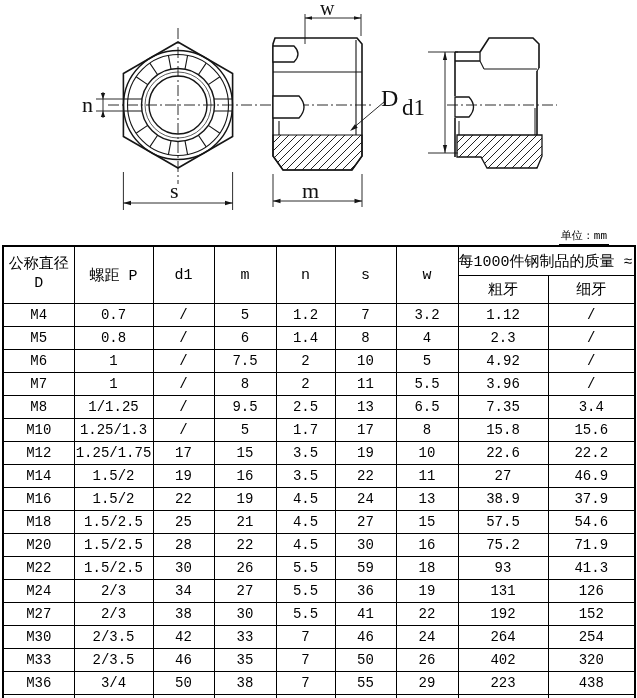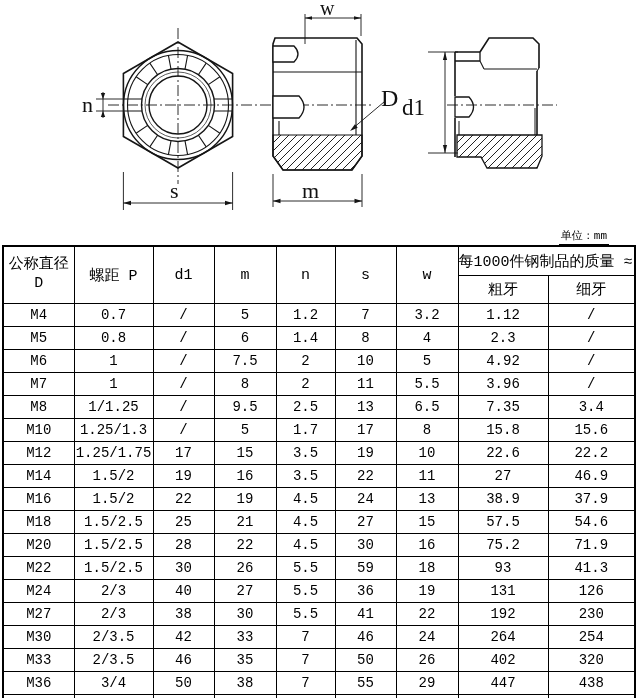--- a/index.html
+++ b/index.html
@@ -283,38 +283,38 @@
         <td>26</td>
         <td>5.5</td>
         <td>59</td>
         <td>18</td>
         <td>93</td>
         <td>41.3</td>
       </tr>
       <tr>
         <td>M24</td>
         <td>2/3</td>
-        <td>40</td>
+        <td>34</td>
         <td>27</td>
         <td>5.5</td>
         <td>36</td>
         <td>19</td>
         <td>131</td>
         <td>126</td>
       </tr>
       <tr>
         <td>M27</td>
         <td>2/3</td>
         <td>38</td>
         <td>30</td>
         <td>5.5</td>
         <td>41</td>
         <td>22</td>
         <td>192</td>
-        <td>230</td>
+        <td>152</td>
       </tr>
       <tr>
         <td>M30</td>
         <td>2/3.5</td>
         <td>42</td>
         <td>33</td>
         <td>7</td>
         <td>46</td>
         <td>24</td>
         <td>264</td>
@@ -332,21 +332,21 @@
         <td>320</td>
       </tr>
       <tr>
         <td>M36</td>
         <td>3/4</td>
         <td>50</td>
         <td>38</td>
         <td>7</td>
         <td>55</td>
         <td>29</td>
-        <td>447</td>
+        <td>223</td>
         <td>438</td>
       </tr>
       <tr>
         <td>M39</td>
         <td>3/4</td>
         <td>55</td>
         <td>40</td>
         <td>7</td>
         <td>60</td>
         <td>31</td>

